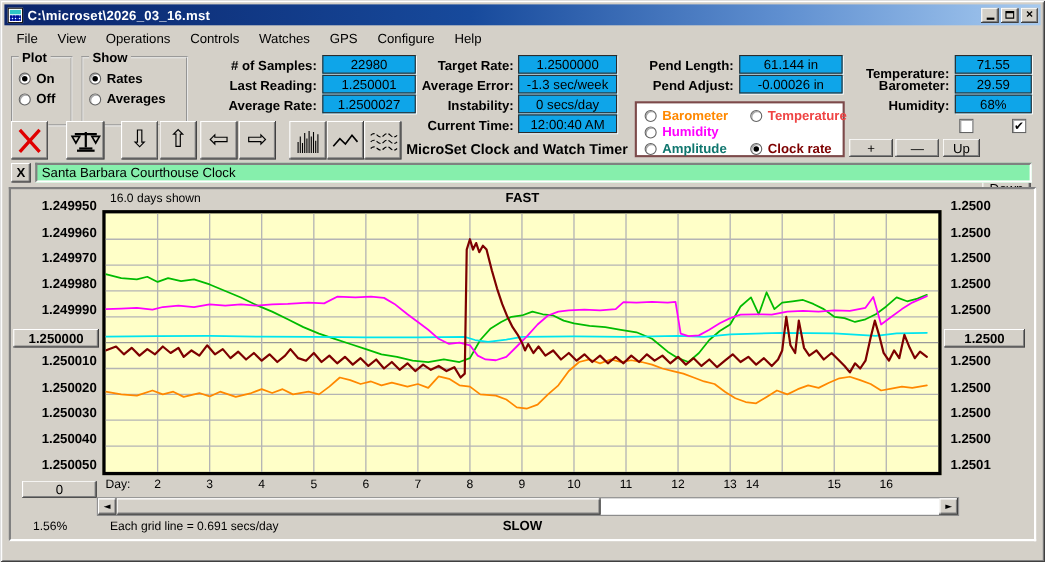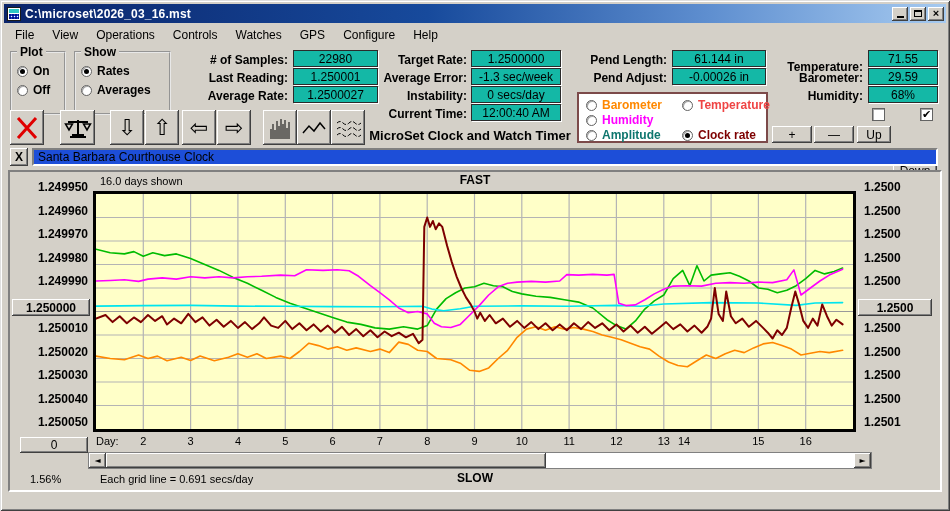--- a/index.html
+++ b/index.html
@@ -25,39 +25,39 @@
   #menubar{position:absolute;left:6px;top:25px;right:6px;height:19px;display:flex;align-items:center;font-size:12px;color:#000;}
   .menu-item{padding:2px 9px;white-space:nowrap;}
   
   .groupbox{position:absolute;border:2px groove #e8e8e8;}
   .groupbox .legend{position:absolute;top:-8px;left:5px;background:#d4d0c8;padding:0 3px;font-size:12px;font-weight:bold;}
   .radio-row{position:absolute;display:flex;align-items:center;gap:5px;font-size:12px;font-weight:bold;white-space:nowrap;}
   .radio{width:11px;height:11px;border-radius:50%;background:#fff;border:1px solid #636363;box-shadow:inset 1px 1px 0 #a8a8a8;position:relative;flex:0 0 auto;}
   .radio.checked::after{content:"";position:absolute;left:2px;top:2px;width:5px;height:5px;border-radius:50%;background:#000;}
   
   .stat-label{position:absolute;font-size:12px;font-weight:bold;text-align:right;white-space:nowrap;}
-  .stat-field{position:absolute;height:17px;background:#14b8a6;border:1px solid #2b2b2b;box-shadow:1px 1px 0 #ffffff;
+  .stat-field{position:absolute;height:17px;background:#0ea5e9;border:1px solid #2b2b2b;box-shadow:1px 1px 0 #ffffff;
     font-size:12px;display:flex;align-items:center;justify-content:center;white-space:nowrap;}
   
   #series-box{position:absolute;left:577px;top:92px;width:191px;height:51px;background:#fff;border:2px solid #7c4a4a;}
   .series-row{position:absolute;display:flex;align-items:center;gap:5px;font-size:12px;font-weight:bold;white-space:nowrap;text-align:right;}
   
   .tool-btn{position:absolute;top:110px;height:35px;background:#d4d0c8;
     box-shadow:inset -1px -1px 0 #404040,inset 1px 1px 0 #fff,inset -2px -2px 0 #808080;
     display:flex;align-items:center;justify-content:center;}
   
   .push-btn{position:absolute;background:#d4d0c8;box-shadow:inset -1px -1px 0 #404040,inset 1px 1px 0 #fff,inset -2px -2px 0 #808080;
     font-size:12px;display:flex;align-items:center;justify-content:center;font-weight:normal;}
   .checkbox{position:absolute;width:13px;height:13px;background:#fff;border:1px solid #636363;box-shadow:inset 1px 1px 0 #a8a8a8;
     display:flex;align-items:center;justify-content:center;}
   .checkbox.checked::after{content:"✔";font-size:11px;font-weight:bold;color:#000;line-height:1;font-family:"DejaVu Sans",sans-serif;}
   #caption{position:absolute;left:340px;top:128px;width:260px;text-align:center;font-size:13px;font-weight:bold;white-space:nowrap;}
   
   #name-clear{left:10px;top:148px;width:18px;height:18px;font-weight:bold;font-size:12px;}
-  #name-field{position:absolute;left:32px;top:148px;width:906px;height:18px;background:#1d4ed8;
+  #name-field{position:absolute;left:32px;top:148px;width:906px;height:18px;background:#86efac;
     border:2px solid;border-color:#808080 #ffffff #ffffff #808080;font-size:12px;display:flex;align-items:center;padding:0 4px;}
   
   #main-panel{position:absolute;left:8px;top:170px;width:934px;height:322px;background:#d4d0c8;
     border:2px solid;border-color:#808080 #ffffff #ffffff #808080;}
   #plot-frame{position:absolute;left:93px;top:191px;width:763px;height:241px;background:#ffffc8;border:3px solid #000;}
   #plot-svg{position:absolute;left:0;top:0;}
   .chart-note{position:absolute;font-size:11px;white-space:nowrap;}
   .chart-note.bold{font-weight:bold;font-size:12px;}
   .tick-label{position:absolute;font-size:12px;font-weight:bold;white-space:nowrap;}
   .tick-left{width:76px;text-align:right;}

